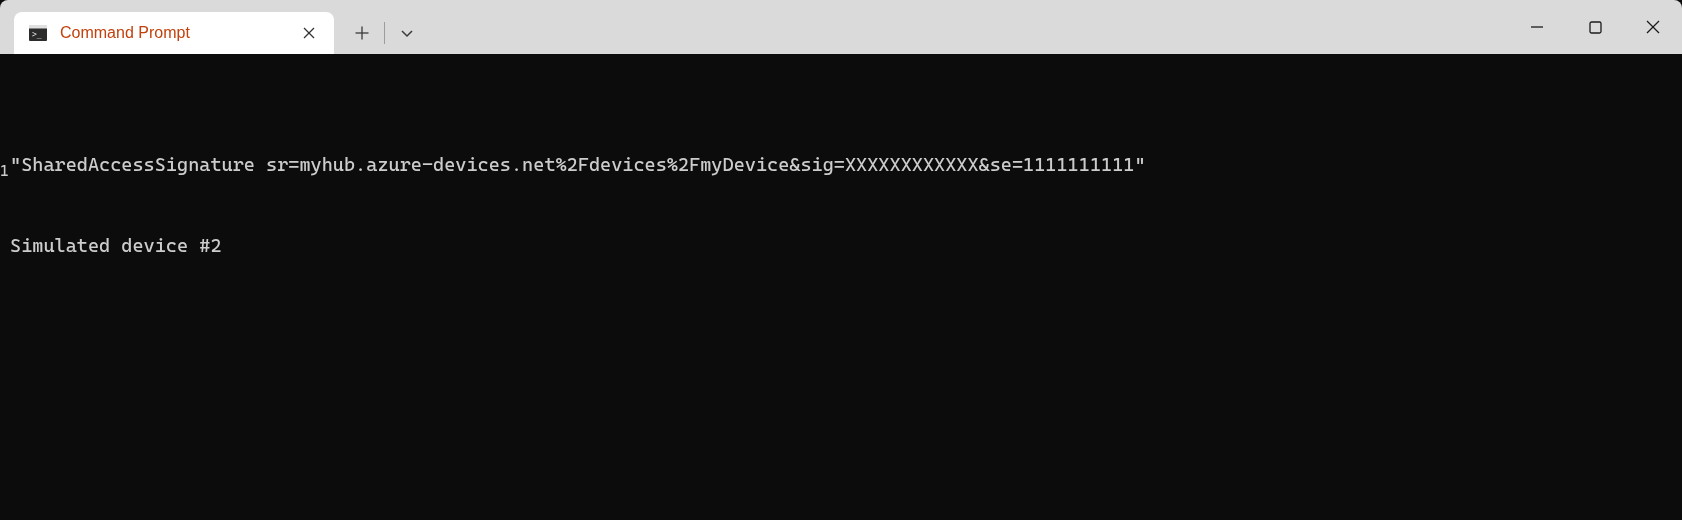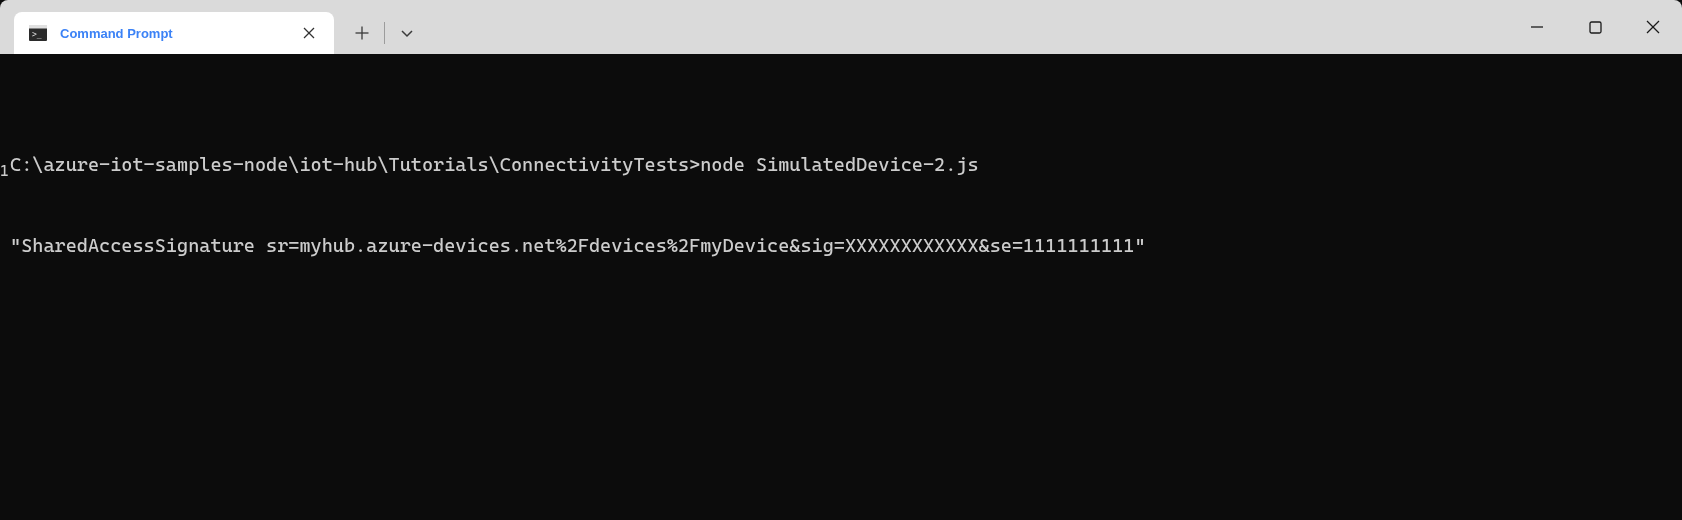--- a/index.html
+++ b/index.html
@@ -45,26 +45,25 @@
     .tab-icon {
       width: 20px;
       height: 20px;
       display: flex;
       align-items: center;
       justify-content: center;
       flex-shrink: 0;
     }
     .tab-title {
       flex: 1;
-      font-size: 13px;
-      color: #3b82f6;
+      font-size: 16px;
+      color: #c2410c;
       white-space: nowrap;
       overflow: hidden;
       text-overflow: ellipsis;
-      font-weight: bold;
     }
     .tab-close {
       width: 22px;
       height: 22px;
       display: flex;
       align-items: center;
       justify-content: center;
       cursor: pointer;
       border-radius: 4px;
     }
@@ -180,19 +179,19 @@
       <svg width="14" height="14" viewBox="0 0 14 14">
         <line x1="1" y1="1" x2="13" y2="13" stroke="currentColor" stroke-width="1.3"></line>
         <line x1="13" y1="1" x2="1" y2="13" stroke="currentColor" stroke-width="1.3"></line>
       </svg>
     </div>
   </div>
 </div>
 
 <div class="terminal-area">
   <div class="side-marker">1</div>
-  <div class="terminal-line">C:\azure-iot-samples-node\iot-hub\Tutorials\ConnectivityTests&gt;node SimulatedDevice-2.js</div>
   <div class="terminal-line">"SharedAccessSignature sr=myhub.azure-devices.net%2Fdevices%2FmyDevice&amp;sig=XXXXXXXXXXXX&amp;se=1111111111"</div>
+  <div class="terminal-line">Simulated device #2</div>
   <div class="terminal-line">&nbsp;</div>
   
   
   
 </div>
 
 </body></html>

